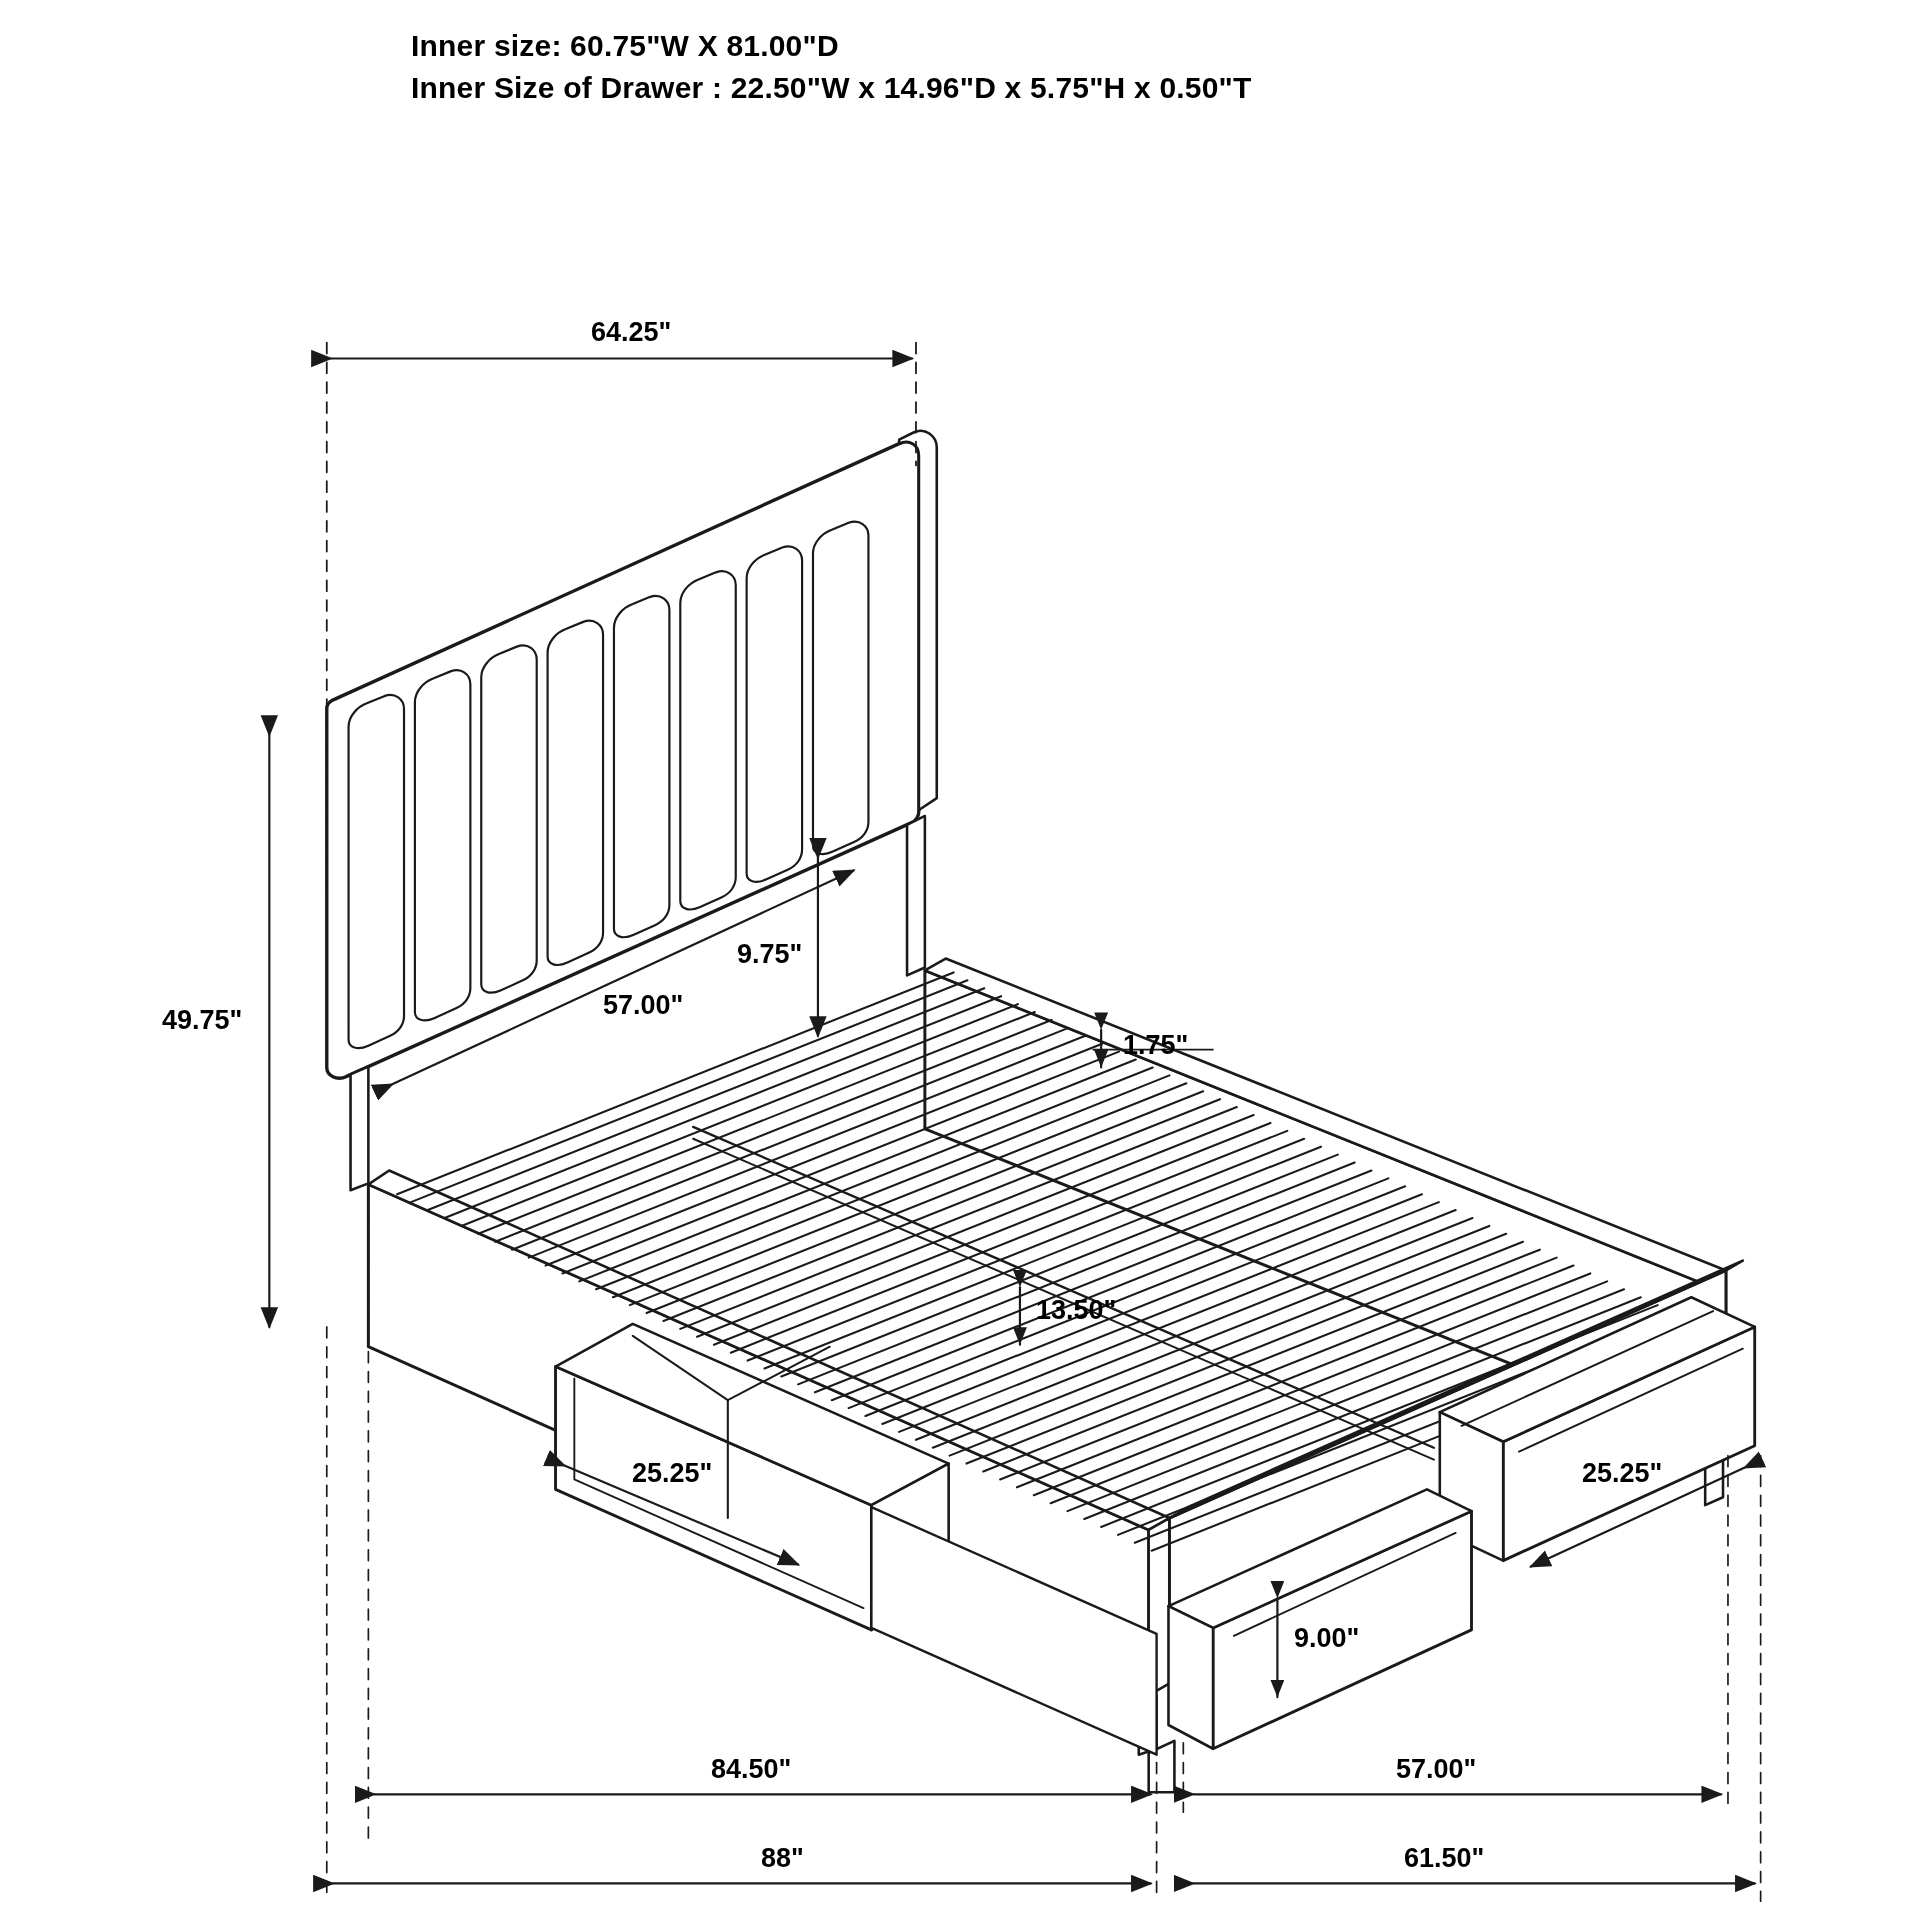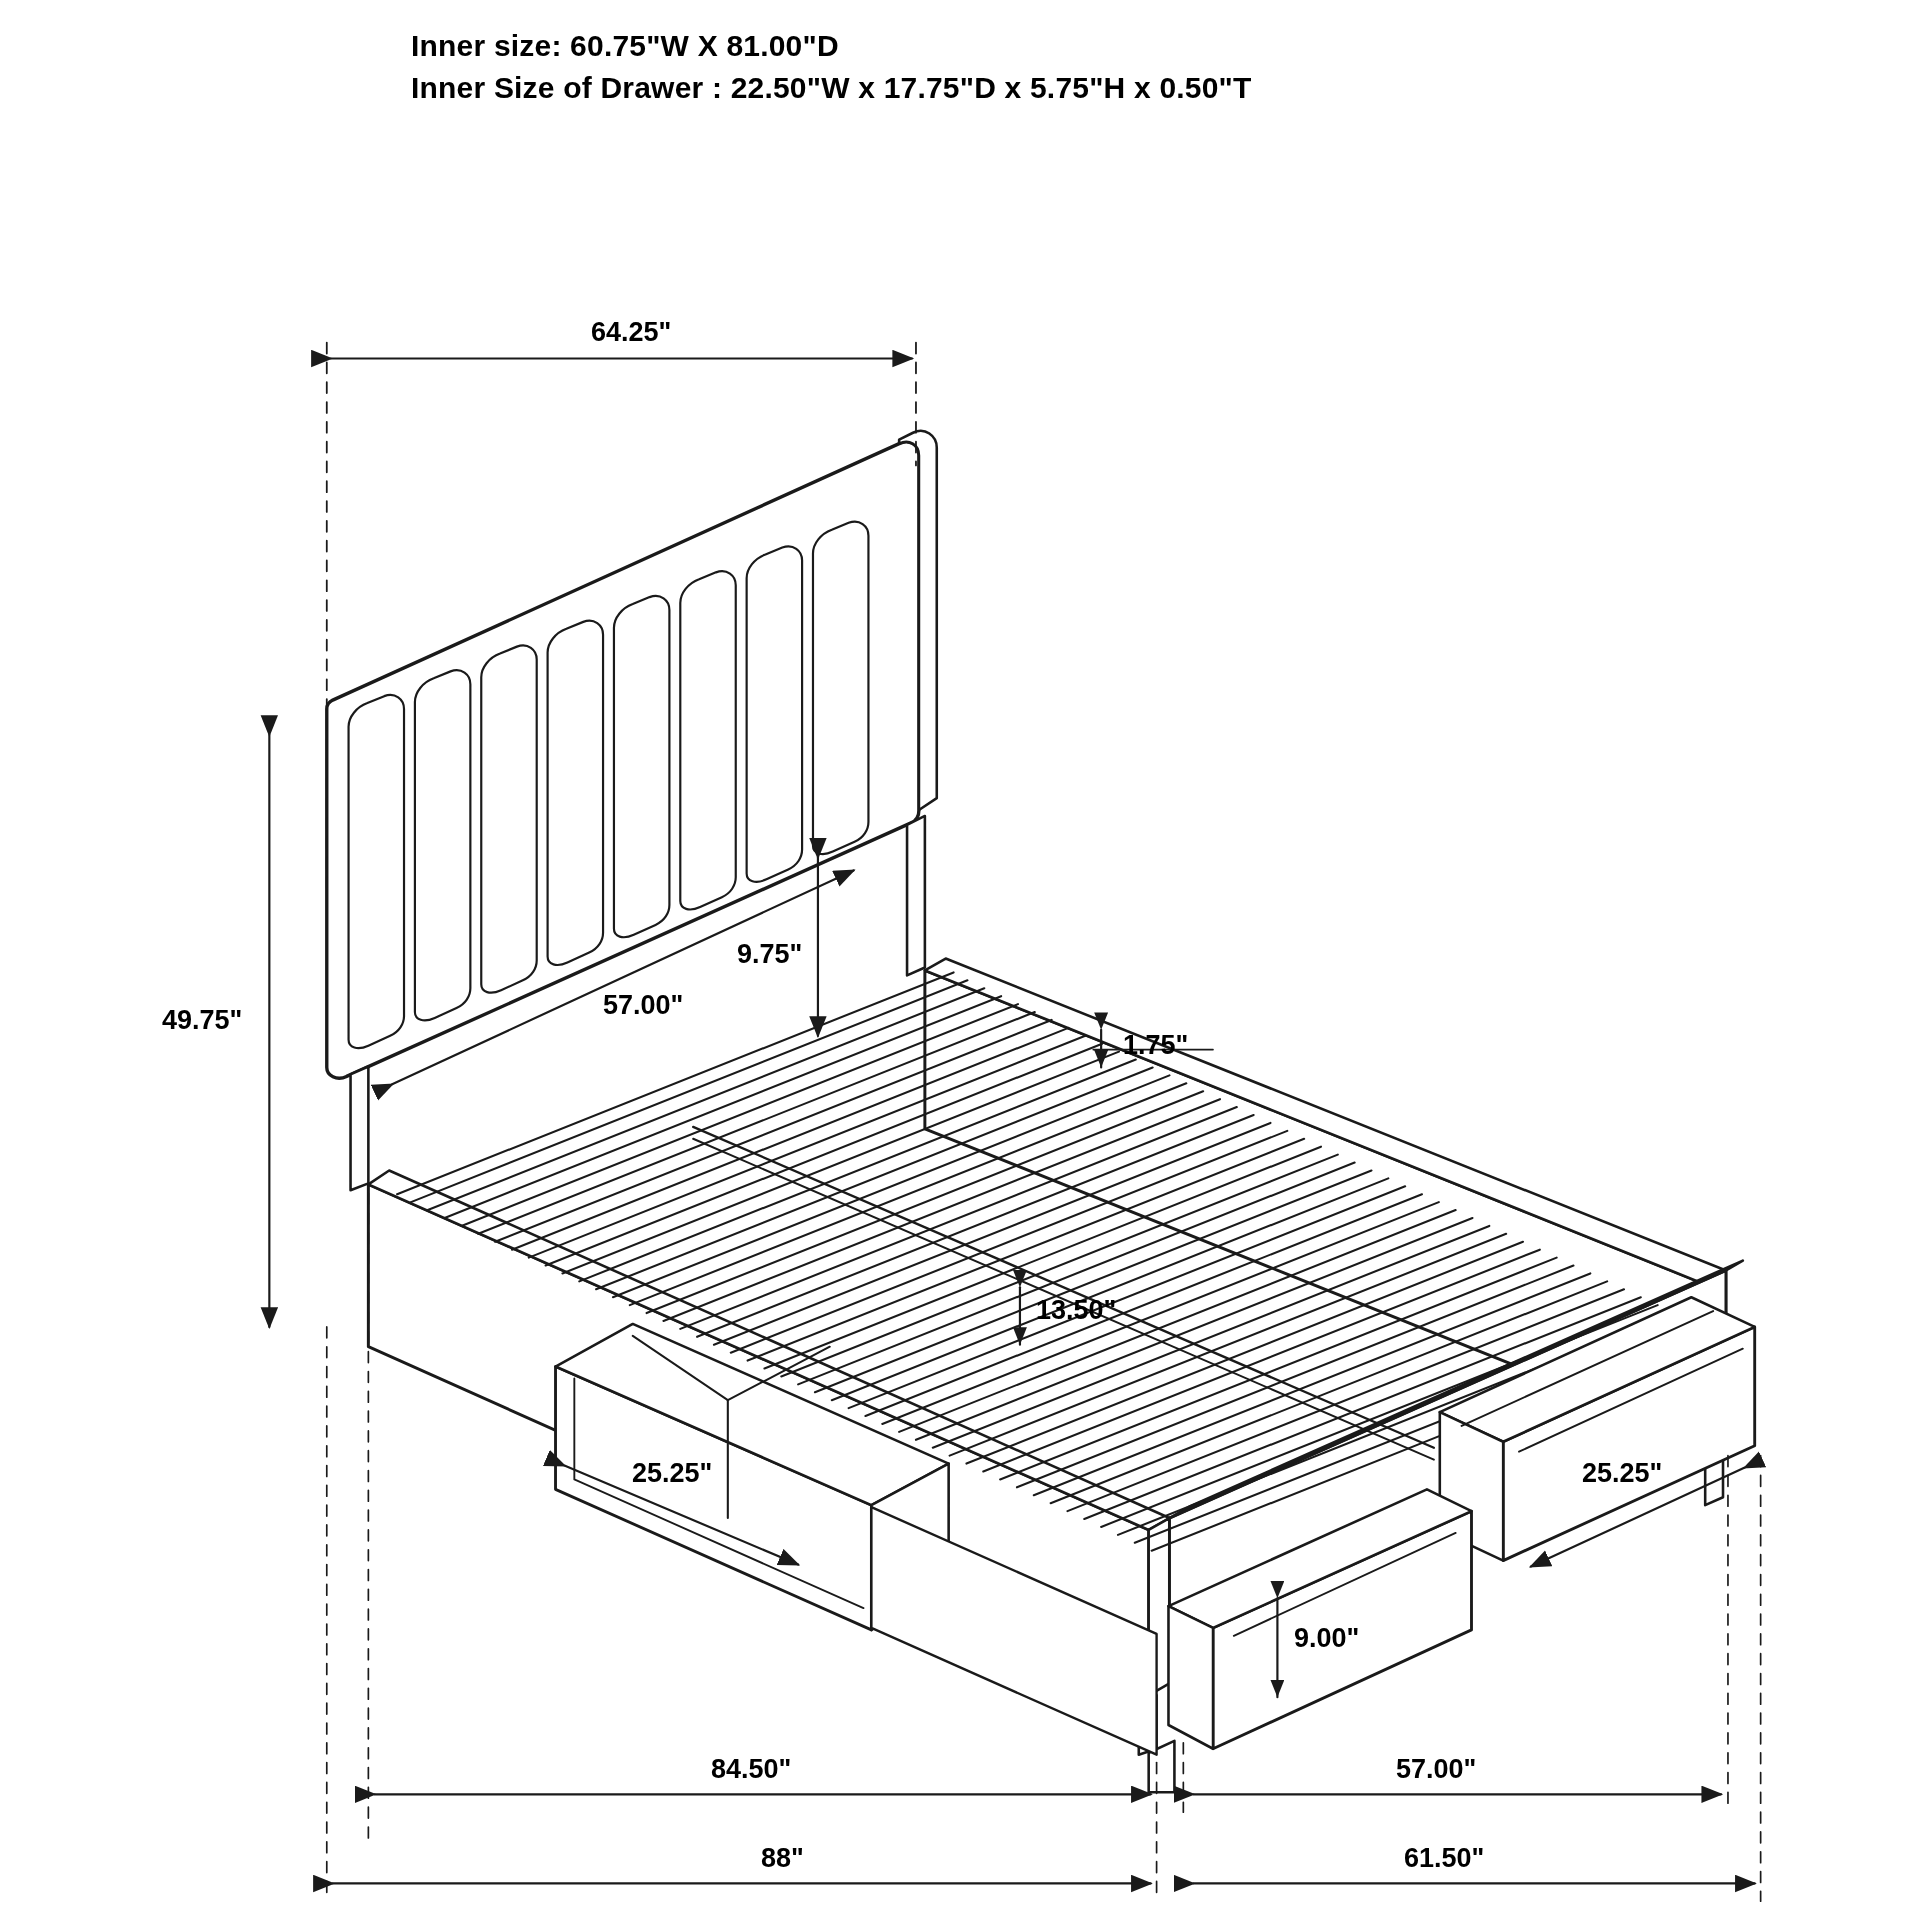--- a/index.html
+++ b/index.html
@@ -42,21 +42,21 @@
     font-size: 27px;
     white-space: nowrap;
   }
 </style>
 </head>
 <body>
 
 <div id="stage">
 
   <div class="hdr" id="hdr1">Inner size: 60.75"W X 81.00"D</div>
-  <div class="hdr" id="hdr2">Inner Size of Drawer : 22.50"W x 17.75"D x 5.75"H x 0.50"T</div>
+  <div class="hdr" id="hdr2">Inner Size of Drawer : 22.50"W x 14.96"D x 5.75"H x 0.50"T</div>
 
   <svg id="diagram" viewBox="0 0 1946 1946">
     <defs>
       <marker id="ar" markerWidth="12" markerHeight="12" refX="9" refY="4" orient="auto" markerUnits="strokeWidth">
         <path d="M0,0 L10,4 L0,8 z" fill="#1a1a1a"></path>
       </marker>
       <marker id="arS" markerWidth="10" markerHeight="10" refX="8" refY="3.2" orient="auto" markerUnits="strokeWidth">
         <path d="M0,0 L8,3.2 L0,6.4 z" fill="#1a1a1a"></path>
       </marker>
     </defs>

